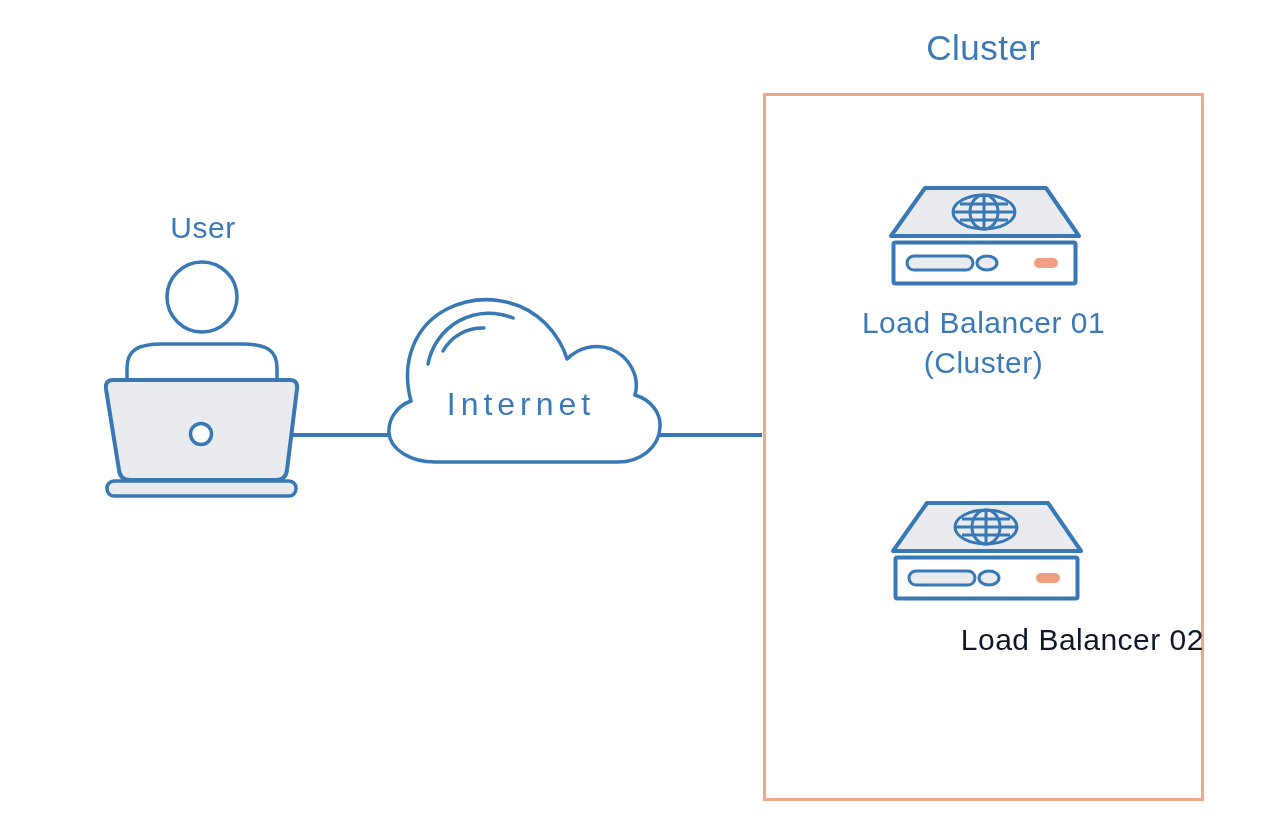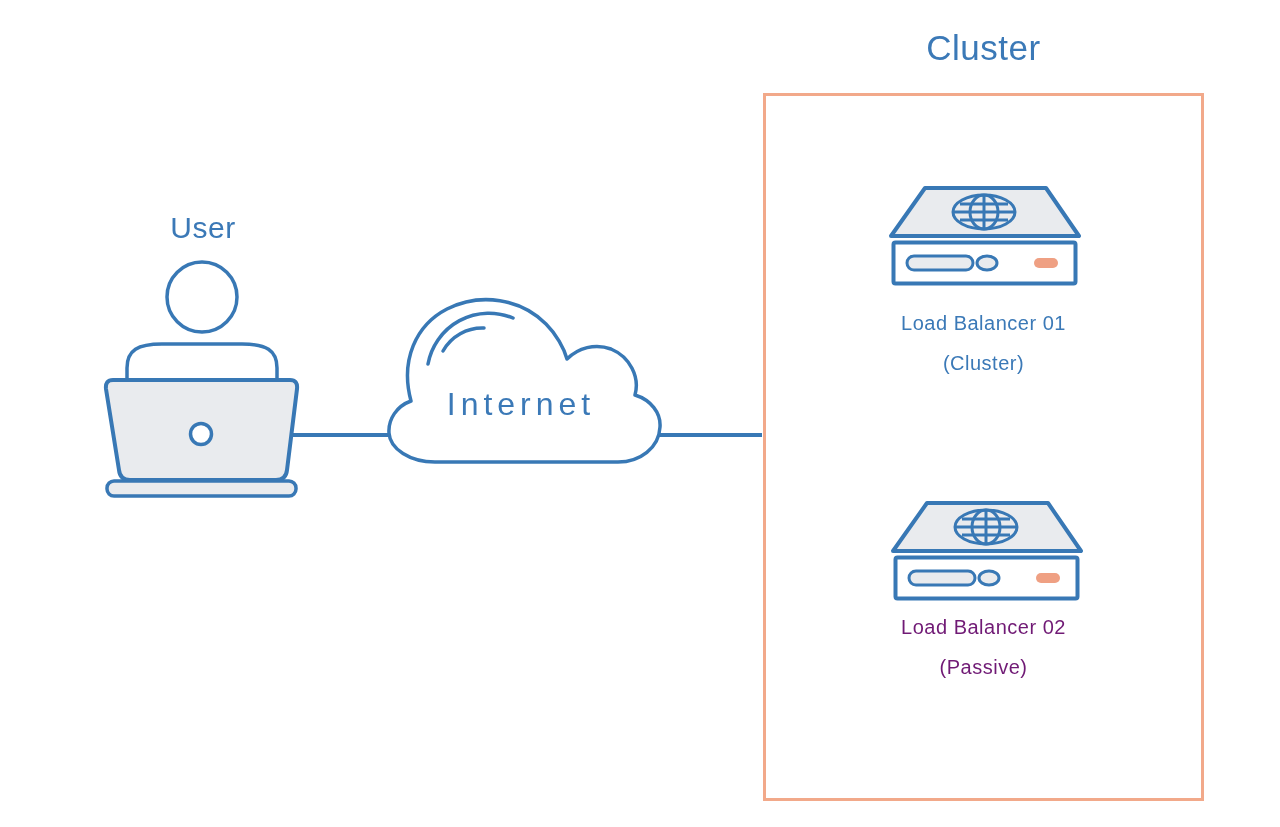--- a/index.html
+++ b/index.html
@@ -45,27 +45,27 @@
     left: 421px;
     top: 386px;
     width: 200px;
     font-size: 32px;
     letter-spacing: 5px;
     color: #3B79B7;
   }
   .lb-label {
     left: 763px;
     width: 441px;
-    font-size: 20px;
+    font-size: 30px;
     letter-spacing: 0.5px;
     line-height: 40px;
     white-space: normal;
   }
   .lb-label-1 { top: 303px; color: #3B79B7; }
-  .lb-label-2 { top: 607px; color: #701a75; }
+  .lb-label-2 { top: 620px; color: #0f172a; text-align: right; }
   .cluster-box {
     position: absolute;
     left: 763px;
     top: 93px;
     width: 441px;
     height: 708px;
     border: 3px solid #F2A98A;
     box-sizing: border-box;
   }
 </style>
@@ -132,16 +132,15 @@
 
   <div class="label internet-label">Internet</div>
 
   <div class="label lb-label lb-label-1">
     <div>Load Balancer 01</div>
     <div>(Cluster)</div>
   </div>
 
   <div class="label lb-label lb-label-2">
     <div>Load Balancer 02</div>
-    <div>(Passive)</div>
   </div>
 
 </div>
 
 </body></html>

